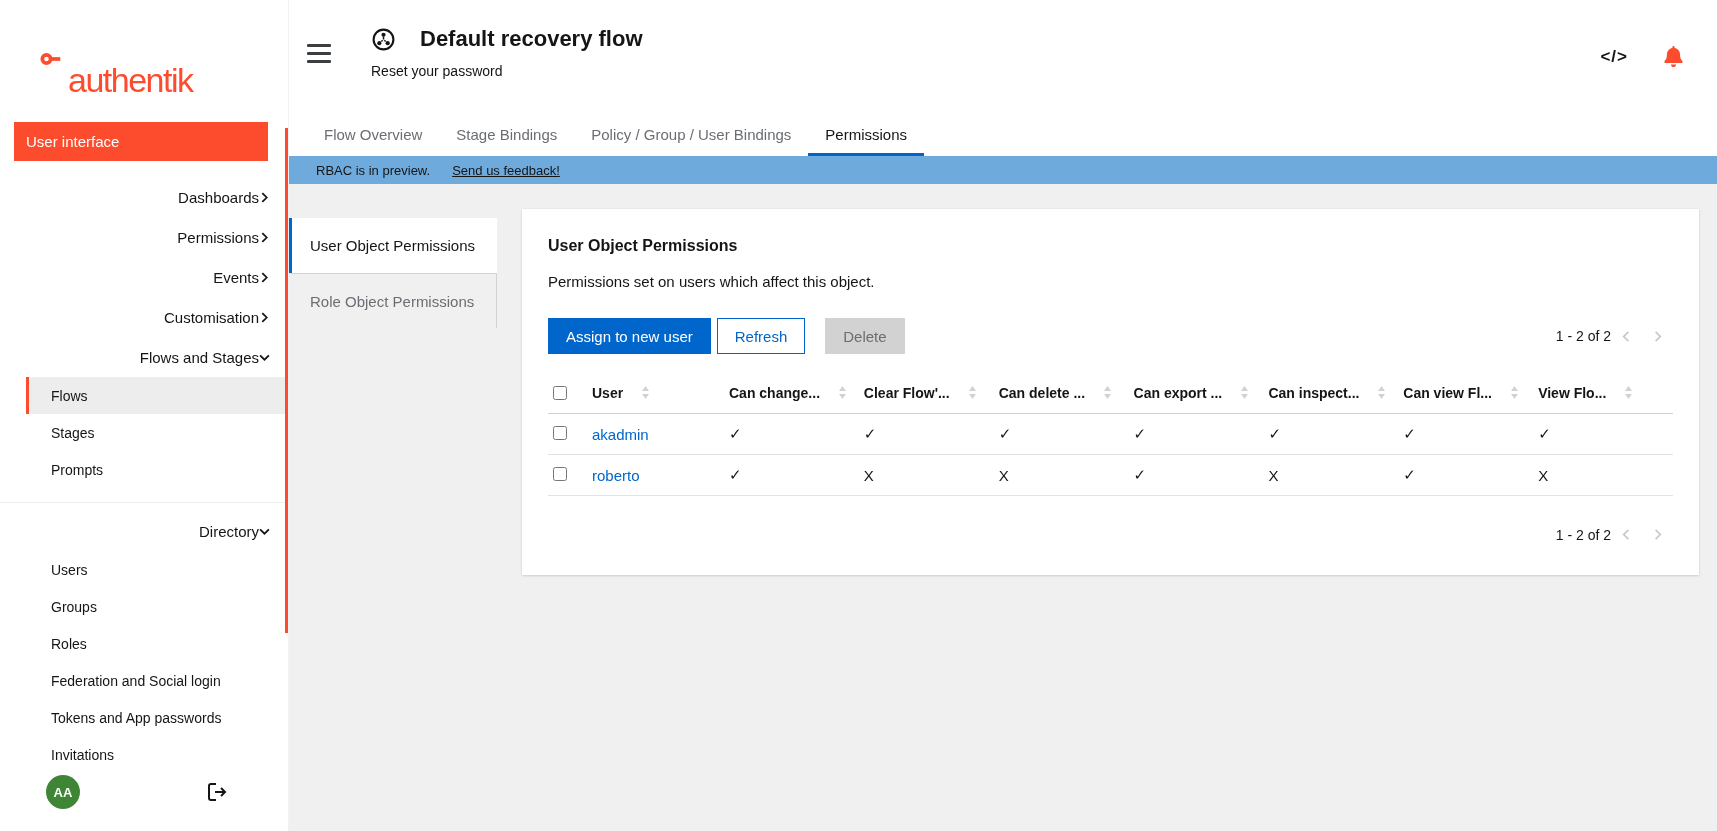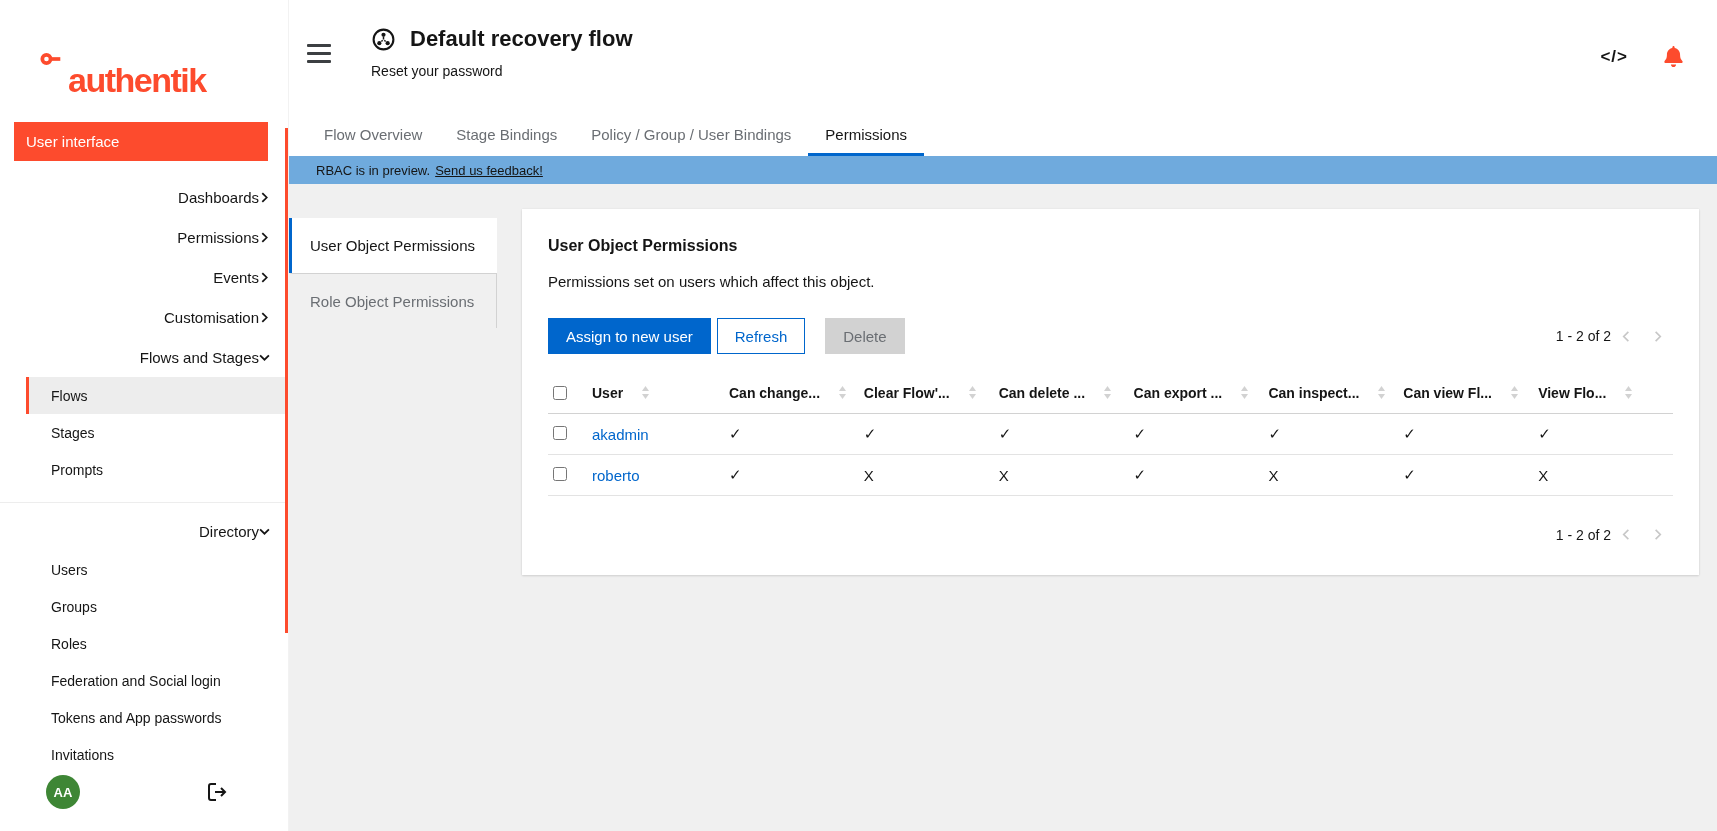--- a/index.html
+++ b/index.html
@@ -11,46 +11,46 @@
   *{box-sizing:border-box;}
   html,body{margin:0;padding:0;}
   body{
     width:1717px;height:831px;overflow:hidden;display:flex;
     font-family:"Liberation Sans",sans-serif;color:#151515;background:#fff;
   }
   
   .sidebar{width:289px;flex-shrink:0;position:relative;display:flex;flex-direction:column;background:#fff;border-right:1px solid #f2f2f2;}
   .sidebar-accent{position:absolute;right:0;top:128px;width:3px;height:505px;background:var(--accent);}
   .logo{height:118px;display:flex;align-items:center;padding-left:40px;gap:4px;cursor:pointer;}
-  .logo-text{font-size:34px;font-weight:bold;color:var(--accent);letter-spacing:-1.5px;margin-top:42px;}
+  .logo-text{font-size:34px;font-weight:normal;color:var(--accent);letter-spacing:-1.5px;margin-top:42px;}
   .ui-item{margin:4px 20px 16px 14px;background:var(--accent);color:#fff;font-size:15px;padding:11px 12px;cursor:pointer;}
   .nav{flex:1;overflow:hidden;}
   .nav-item{height:40px;display:flex;align-items:center;justify-content:flex-end;padding:0 18px 0 24px;font-size:15px;cursor:pointer;}
   .sub-item{height:37px;margin-left:26px;display:flex;align-items:center;padding-left:22px;font-size:14px;border-left:3px solid transparent;cursor:pointer;}
   .sub-item.active{background:#ededed;border-left-color:var(--accent);}
   .nav-divider{border-top:1px solid #ededed;margin:14px 0 8px 0;}
   .sidebar-footer{display:flex;align-items:center;padding:8px 0 22px 46px;}
   .avatar{width:34px;height:34px;border-radius:50%;background:var(--avatar-green);color:#fff;font-size:13px;font-weight:bold;display:flex;align-items:center;justify-content:center;cursor:pointer;}
   .logout{margin-left:128px;cursor:pointer;display:flex;align-items:center;}
   
   .main{flex:1;display:flex;flex-direction:column;min-width:0;}
   .header{height:115px;flex-shrink:0;display:flex;align-items:flex-start;padding:26px 20px 0 18px;background:#fff;}
   .hamburger{width:24px;display:flex;flex-direction:column;gap:5px;margin-top:18px;cursor:pointer;}
   .hamburger span{height:3px;background:#3c3f42;border-radius:1px;}
   .title-block{margin-left:40px;}
-  .title-row{display:flex;align-items:center;gap:14px;}
+  .title-row{display:flex;align-items:center;gap:24px;}
   .page-title{font-size:22px;font-weight:bold;}
   .subtitle{font-size:14px;margin-top:11px;}
   .header-icons{margin-left:auto;display:flex;align-items:center;gap:36px;margin-top:20px;padding-right:14px;}
   .code-icon{font-size:17px;font-weight:bold;letter-spacing:1px;cursor:pointer;color:#151515;}
   .bell{cursor:pointer;display:flex;}
   .tabbar{display:flex;padding-left:18px;background:#fff;flex-shrink:0;}
   .tab{padding:0 17px;height:41px;display:flex;align-items:center;font-size:15px;color:#6a6e73;cursor:pointer;border-bottom:3px solid transparent;}
   .tab.active{color:#151515;border-bottom-color:var(--primary);}
-  .banner{height:28px;flex-shrink:0;background:var(--banner-blue);display:flex;align-items:center;padding-left:27px;font-size:13px;gap:5px;}
+  .banner{height:28px;flex-shrink:0;background:var(--banner-blue);display:flex;align-items:center;padding-left:27px;font-size:13px;gap:22px;}
   .banner a{color:#151515;text-decoration:underline;cursor:pointer;}
   .content{flex:1;background:#f0f0f0;display:flex;align-items:flex-start;padding-top:25px;min-height:0;}
   
   .vtabs{width:208px;margin-top:9px;flex-shrink:0;display:flex;flex-direction:column;}
   .vtab{height:55px;display:flex;align-items:center;padding-left:18px;font-size:15px;cursor:pointer;border-left:3px solid transparent;}
   .vtab.active{background:#fff;border-left-color:var(--primary);color:#151515;}
   .vtab.inactive{color:#6a6e73;border-right:1px solid #d2d2d2;border-top:1px solid #d2d2d2;}
   
   .card{flex:1;background:#fff;margin:0 18px 0 25px;box-shadow:0 1px 2px rgba(3,3,3,.12),0 0 2px rgba(3,3,3,.06);padding:28px 26px 32px;}
   .card-title{font-size:16px;font-weight:bold;}

